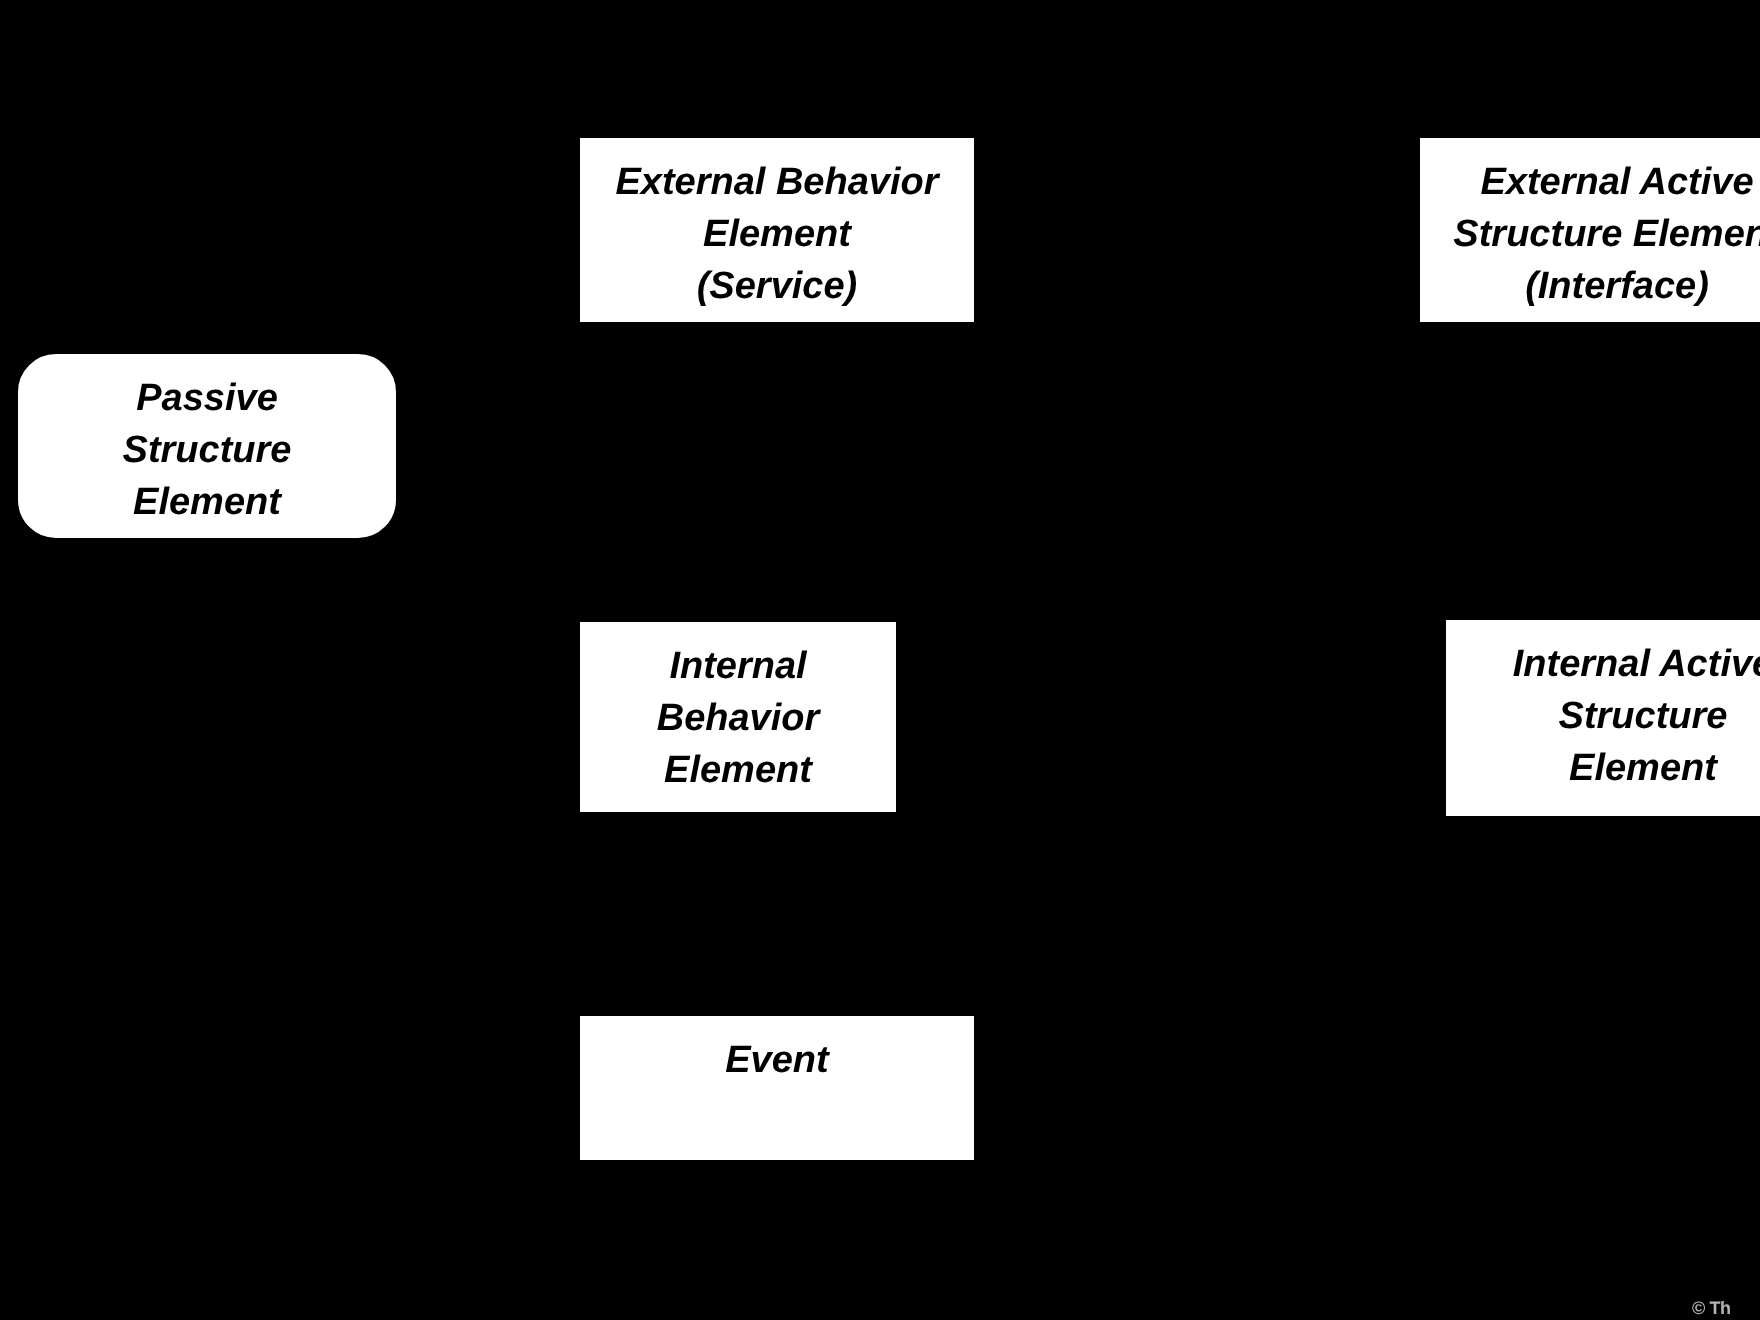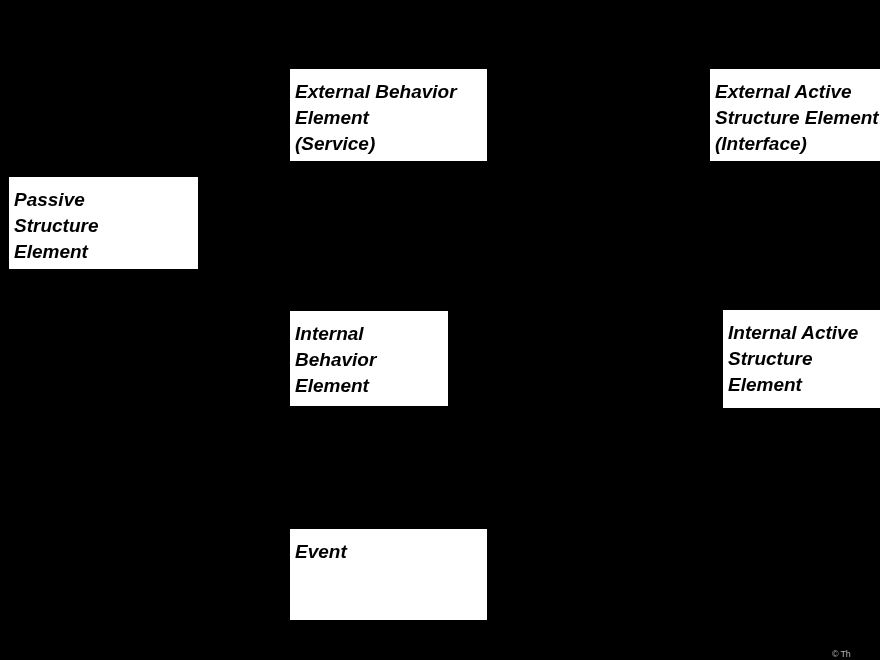--- a/index.html
+++ b/index.html
@@ -18,57 +18,57 @@
   .node {
     position: absolute;
     background: #ffffff;
     border: 1px solid #ffffff;
     box-sizing: border-box;
     color: #000000;
     font-weight: bold;
     font-style: italic;
     font-size: 19px;
     line-height: 26px;
-    text-align: left;
+    text-align: center;
     white-space: nowrap;
     overflow: visible;
   }
   .node .label {
     display: block;
     padding-top: 9px;
     padding-left: 4px;
     padding-right: 4px;
     white-space: pre-line;
   }
   
   #node-external-behavior    { left: 290px; top: 69px;  width: 197px; height: 92px; }
   #node-external-active      { left: 710px; top: 69px;  width: 197px; height: 92px; }
-  #node-passive-structure    { left: 9px;   top: 177px; width: 189px; height: 92px; }
+  #node-passive-structure    { left: 9px;   top: 177px; width: 189px; height: 92px; border-radius: 19px; }
   #node-internal-behavior    { left: 290px; top: 311px; width: 158px; height: 95px; }
   #node-internal-active      { left: 723px; top: 310px; width: 197px; height: 98px; }
-  #node-event                { left: 290px; top: 529px; width: 197px; height: 91px; }
+  #node-event                { left: 290px; top: 508px; width: 197px; height: 72px; }
 
   
   #node-external-behavior .label,
   #node-external-active .label,
   #node-internal-active .label { overflow: visible; }
 
   .watermark {
     position: absolute;
     right: 0px;
     bottom: 1px;
     color: #b4b4b4;
     font-family: "Liberation Sans", sans-serif;
     font-size: 9px;
-    font-weight: normal;
+    font-weight: bold;
     font-style: normal;
     letter-spacing: -0.2px;
     white-space: nowrap;
     overflow: hidden;
-    width: 48px;
+    width: 34px;
     text-align: left;
   }
 </style>
 </head>
 <body>
 
 <div id="canvas">
 
   <div class="node" id="node-external-behavior">
     <span class="label">External Behavior

